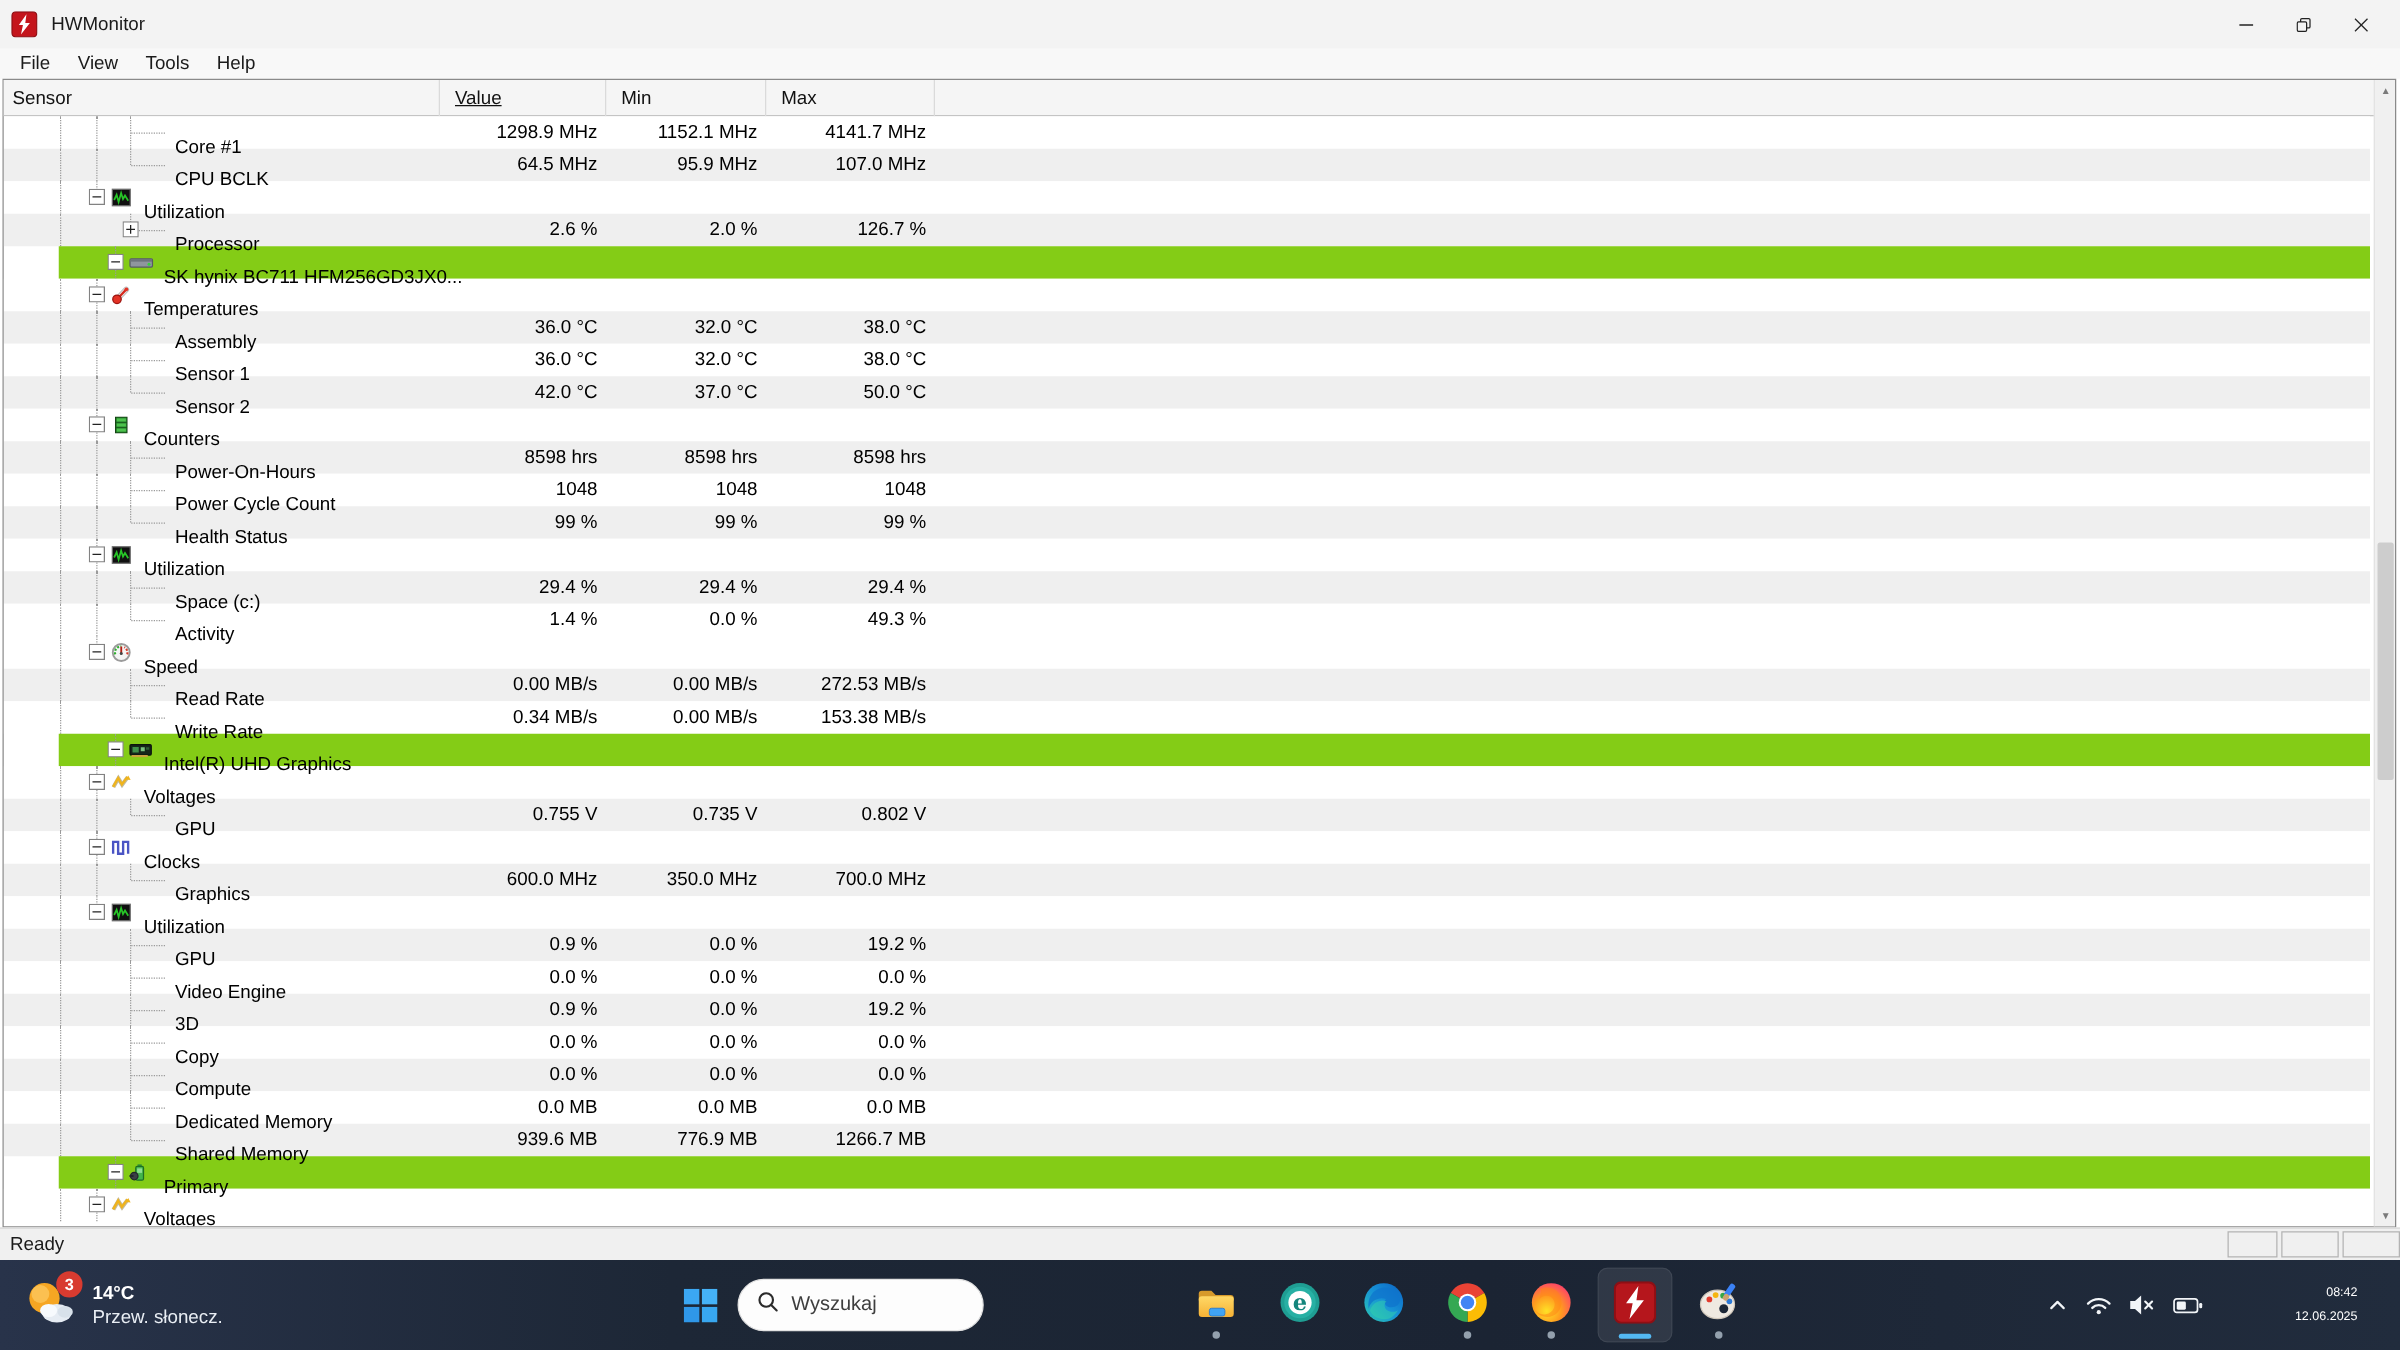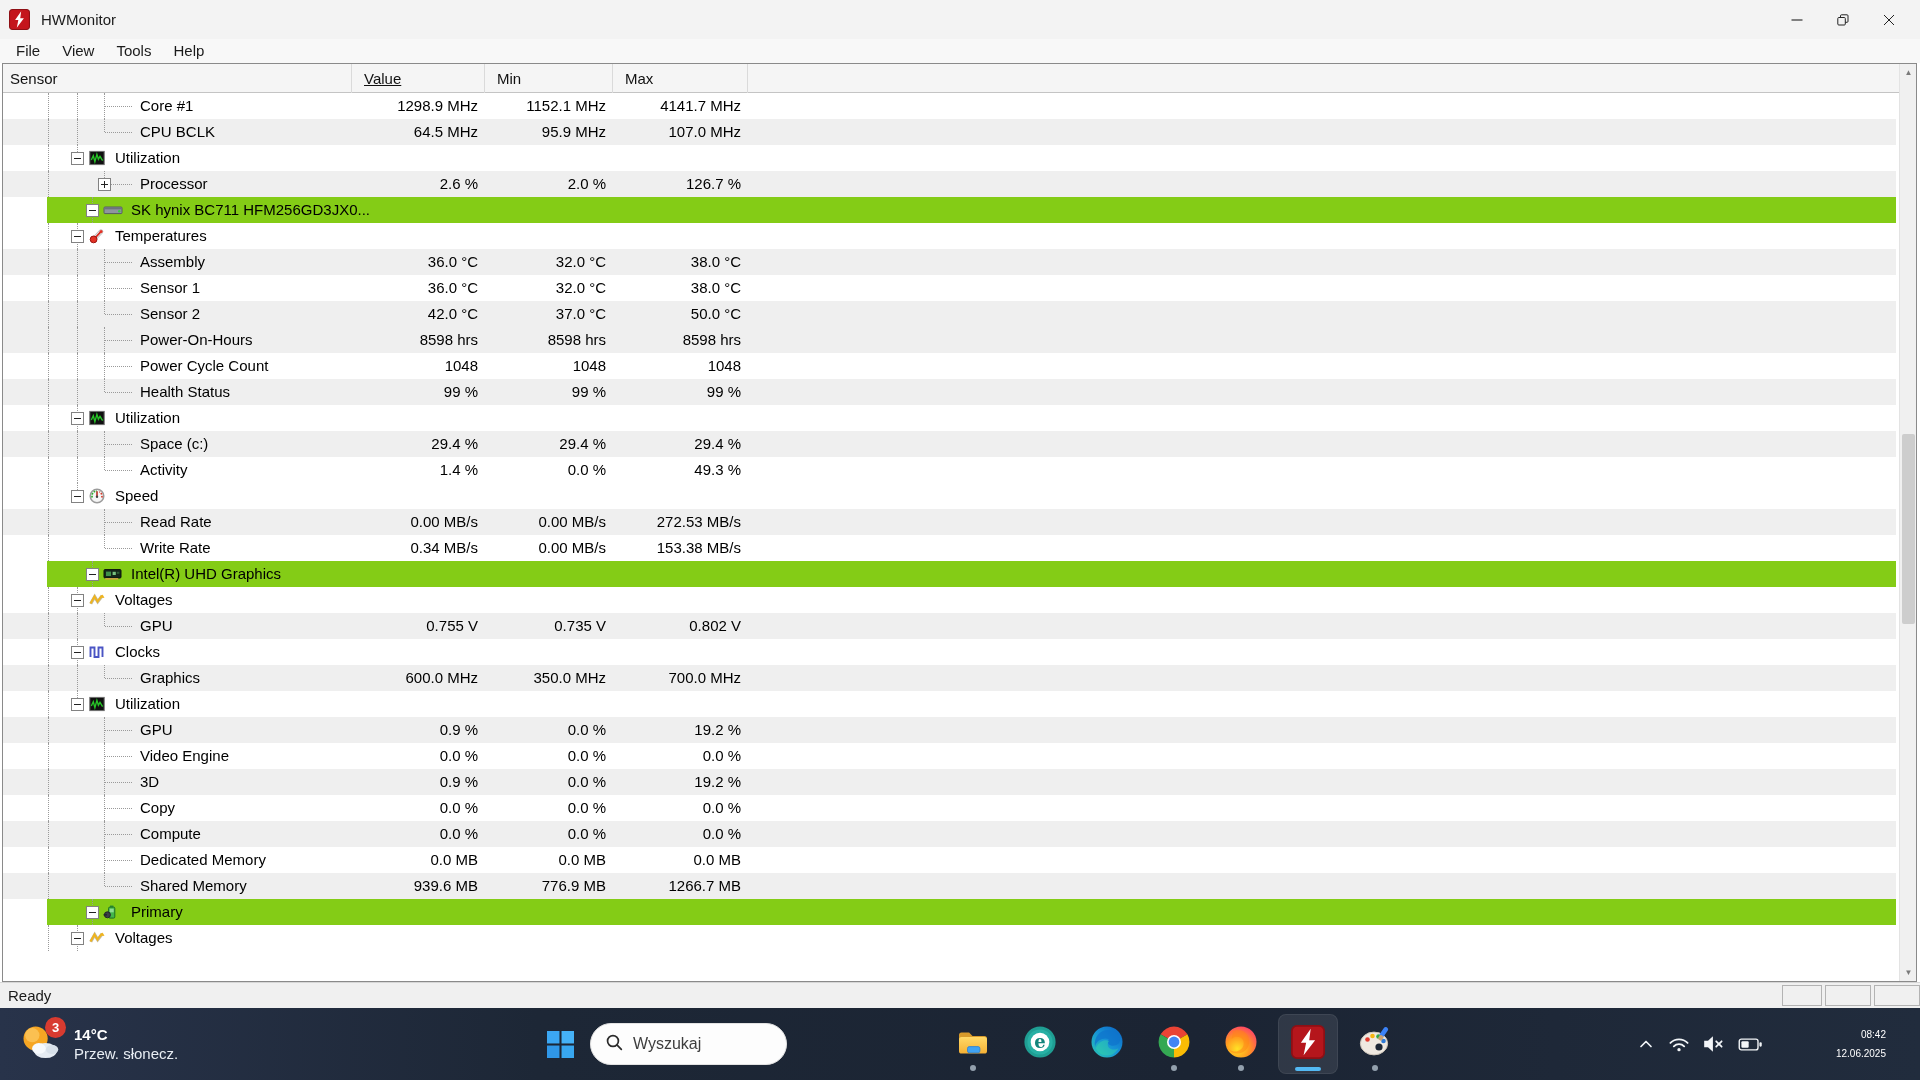--- a/index.html
+++ b/index.html
@@ -35,21 +35,21 @@
   .row { position:relative; width:1893px; height:26px; font-size:15px; color:#000; }
   .row.bg-w { background:#ffffff; }
   .row.bg-g { background:#efefef; }
   .row.bg-b { background:#84cc16;margin-left:44px; }
   .guide, .vline { position:absolute; top:0; width:0; border-left:1px dotted #9a9a9a; height:26px; }
   .vline.half { height:13px; }
   .stub { position:absolute; top:13px; height:0; border-top:1px dotted #9a9a9a; width:27px; }
   .exp { position:absolute; top:6px; width:13px; height:13px; z-index:3; }
   .nicon { position:absolute; top:5px; z-index:2; }
   .nicon svg { display:block; }
-  .lbl { position:absolute; top:0; line-height:26px; white-space:nowrap; z-index:2; }
+  .lbl { position:absolute; top:12px; line-height:26px; white-space:nowrap; z-index:2; }
   .cell { position:absolute; top:0; line-height:26px; text-align:right; padding-right:7px; }
   .cv { left:349px; width:133px; } .cm { left:482px; width:128px; } .cx { left:610px; width:135px; }
 
   .vscroll { position:absolute; right:0; top:0; bottom:0; width:17px; background:#f0f0f0;
     border-left:1px solid #e3e3e3; }
   .varrow { position:absolute; left:0; width:17px; height:17px; color:#7a7a7a; font-size:8px;
     text-align:center; line-height:17px; }
   .vthumb { position:absolute; left:2px; width:13px; top:370px; height:190px; background:#cdcdcd; border-radius:2px; }
 
   .statusbar { position:absolute; left:0; top:982px; width:1920px; height:26px; background:#f0f0f0;
@@ -244,20 +244,37 @@
         </div>
         <div class="row bg-g">
           <div class="guide" style="left: 45px;"></div>
           <div class="guide" style="left: 74px;"></div>
           <div class="vline half" style="left: 101px;"></div>
           <div class="stub" style="left: 102px;"></div>
           <div class="lbl" style="left: 137px;">Sensor 2</div>
           <div class="cell cv">42.0 °C</div>
           <div class="cell cm">37.0 °C</div>
           <div class="cell cx">50.0 °C</div>
+        </div>
+        <div class="row bg-w">
+          <div class="guide" style="left: 45px;"></div>
+          <div class="vline" style="left: 74px;"></div>
+          <div class="exp" style="left: 68px;"><svg viewBox="0 0 13 13" width="13" height="13">
+              <rect x="0.5" y="0.5" width="12" height="12" fill="#fff" stroke="#828282"></rect>
+              <line x1="3" y1="6.5" x2="10" y2="6.5" stroke="#222"></line>
+            </svg></div>
+          <div class="nicon" style="left: 86px;">
+            <svg viewBox="0 0 16 16" width="16" height="16">
+              <rect x="3" y="1.4" width="10" height="13.2" fill="#12340f"></rect>
+              <rect x="3.9" y="2.3" width="8.2" height="3.3" fill="#4dc24d" stroke="#1d6e24" stroke-width="0.7"></rect>
+              <rect x="3.9" y="6.35" width="8.2" height="3.3" fill="#4dc24d" stroke="#1d6e24" stroke-width="0.7"></rect>
+              <rect x="3.9" y="10.4" width="8.2" height="3.3" fill="#4dc24d" stroke="#1d6e24" stroke-width="0.7"></rect>
+            </svg>
+          </div>
+          <div class="lbl" style="left: 112px;">Counters</div>
         </div>
         <div class="row bg-g">
           <div class="guide" style="left: 45px;"></div>
           <div class="guide" style="left: 74px;"></div>
           <div class="vline" style="left: 101px;"></div>
           <div class="stub" style="left: 102px;"></div>
           <div class="lbl" style="left: 137px;">Power-On-Hours</div>
           <div class="cell cv">8598 hrs</div>
           <div class="cell cm">8598 hrs</div>
           <div class="cell cx">8598 hrs</div>

